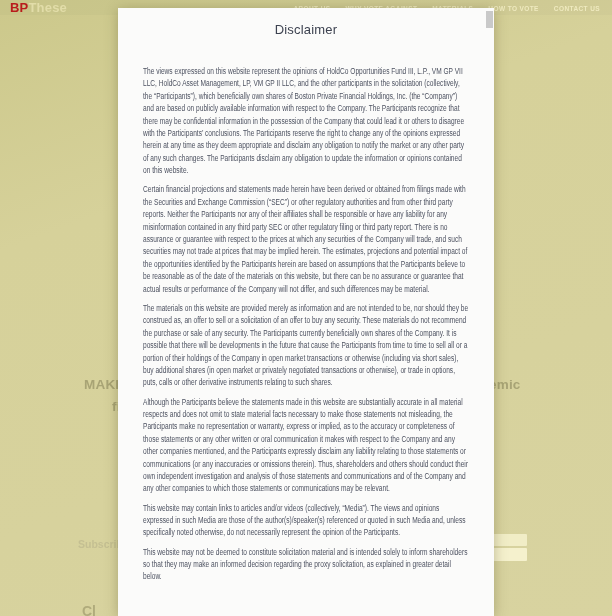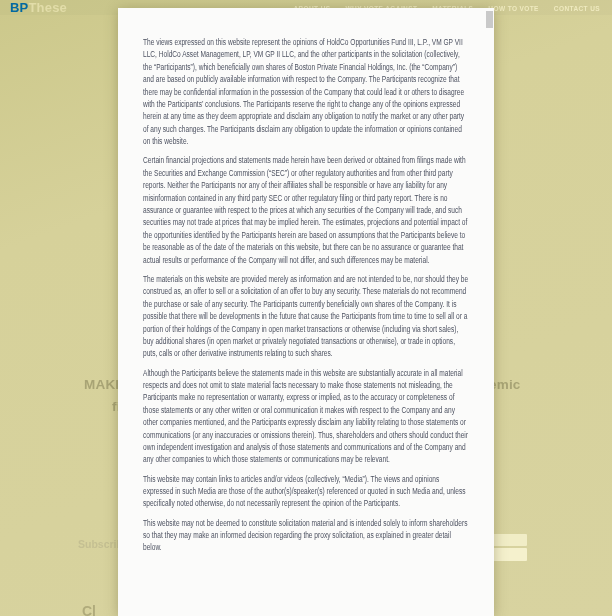--- a/index.html
+++ b/index.html
@@ -12,21 +12,21 @@
   }
 
   
   .site-header{
     position:absolute;top:0;left:0;right:0;height:15px;
     display:flex;align-items:center;justify-content:space-between;
     padding:1px 12px 0 10px;box-sizing:border-box;
     background:rgba(0,0,0,0.02);
   }
   .logo{font-size:13px;font-weight:bold;letter-spacing:0.2px;cursor:pointer;line-height:14px;}
-  .logo .bp{color:#0369a1;}
+  .logo .bp{color:#b91c1c;}
   .logo .value{color:#e2dda9;font-weight:600;}
   .nav{display:flex;gap:15px;align-items:center;}
   .nav a{
     font-size:6.5px;font-weight:bold;letter-spacing:0.4px;
     color:#efeabf;text-decoration:none;text-transform:uppercase;
     cursor:pointer;white-space:nowrap;
   }
 
   .bg-fragment{
     position:absolute;color:rgba(122,117,77,0.50);
@@ -101,20 +101,21 @@
 <span class="bg-fragment" id="frag-fi">fi</span>
 <span class="bg-fragment" id="frag-emic">emic</span>
 
 <span class="subscribe-label">Subscrib</span>
 <input class="bg-input" id="bg-input-1" style="">
 <input class="bg-input" id="bg-input-2" style="">
 
 <span id="frag-bottom">Cl</span>
 
 <div class="modal">
+  <h1 class="modal-title">Disclaimer</h1>
   <div class="modal-text">
     <p>The views expressed on this website represent the opinions of HoldCo Opportunities Fund III, L.P., VM GP VII LLC, HoldCo Asset Management, LP, VM GP II LLC, and the other participants in the solicitation (collectively, the “Participants”), which beneficially own shares of Boston Private Financial Holdings, Inc. (the “Company”) and are based on publicly available information with respect to the Company. The Participants recognize that there may be confidential information in the possession of the Company that could lead it or others to disagree with the Participants’ conclusions. The Participants reserve the right to change any of the opinions expressed herein at any time as they deem appropriate and disclaim any obligation to notify the market or any other party of any such changes. The Participants disclaim any obligation to update the information or opinions contained on this website.</p>
     <p>Certain financial projections and statements made herein have been derived or obtained from filings made with the Securities and Exchange Commission (“SEC”) or other regulatory authorities and from other third party reports. Neither the Participants nor any of their affiliates shall be responsible or have any liability for any misinformation contained in any third party SEC or other regulatory filing or third party report. There is no assurance or guarantee with respect to the prices at which any securities of the Company will trade, and such securities may not trade at prices that may be implied herein. The estimates, projections and potential impact of the opportunities identified by the Participants herein are based on assumptions that the Participants believe to be reasonable as of the date of the materials on this website, but there can be no assurance or guarantee that actual results or performance of the Company will not differ, and such differences may be material.</p>
     <p>The materials on this website are provided merely as information and are not intended to be, nor should they be construed as, an offer to sell or a solicitation of an offer to buy any security. These materials do not recommend the purchase or sale of any security. The Participants currently beneficially own shares of the Company.  It is possible that there will be developments in the future that cause the Participants from time to time to sell all or a portion of their holdings of the Company in open market transactions or otherwise (including via short sales), buy additional shares (in open market or privately negotiated transactions or otherwise), or trade in options, puts, calls or other derivative instruments relating to such shares.</p>
     <p>Although the Participants believe the statements made in this website are substantially accurate in all material respects and does not omit to state material facts necessary to make those statements not misleading, the Participants make no representation or warranty, express or implied, as to the accuracy or completeness of those statements or any other written or oral communication it makes with respect to the Company and any other companies mentioned, and the Participants expressly disclaim any liability relating to those statements or communications (or any inaccuracies or omissions therein). Thus, shareholders and others should conduct their own independent investigation and analysis of those statements and communications and of the Company and any other companies to which those statements or communications may be relevant.</p>
     <p>This website may contain links to articles and/or videos (collectively, “Media”). The views and opinions expressed in such Media are those of the author(s)/speaker(s) referenced or quoted in such Media and, unless specifically noted otherwise, do not necessarily represent the opinion of the Participants.</p>
     <p>This website may not be deemed to constitute solicitation material and is intended solely to inform shareholders so that they may make an informed decision regarding the proxy solicitation, as explained in greater detail below.</p>
   </div>
   <div class="scrollbar-thumb"></div>
 </div>

